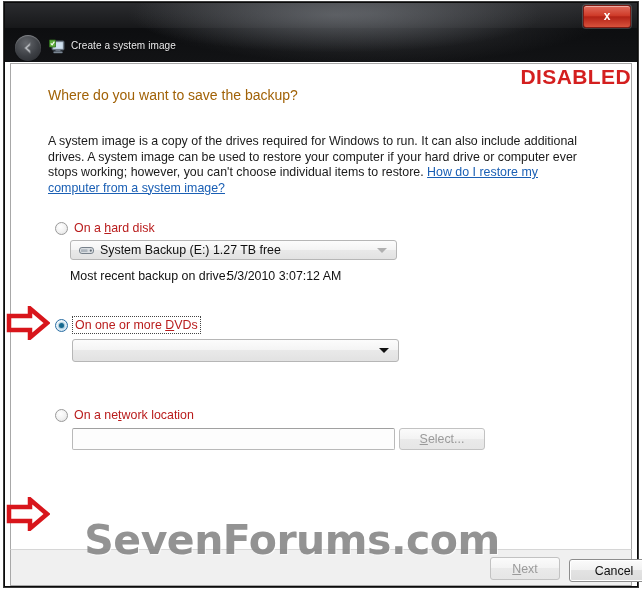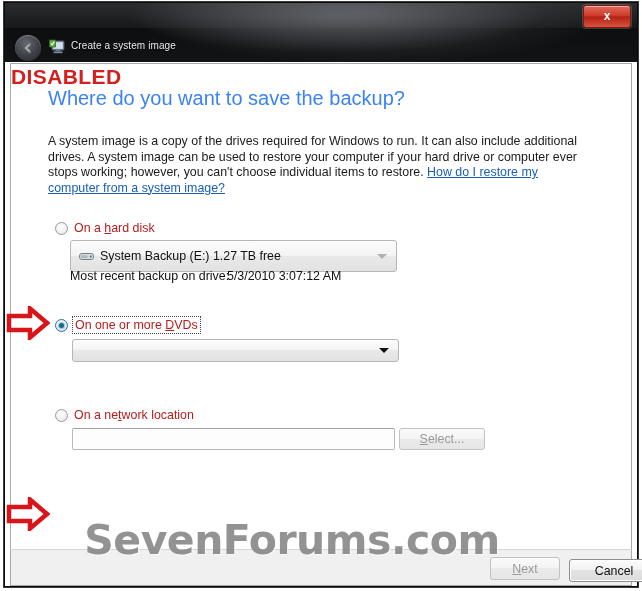--- a/index.html
+++ b/index.html
@@ -98,32 +98,32 @@
     border: 1px solid #a8a8a8;
     border-bottom: none;
     box-sizing: border-box;
     overflow: hidden;
   }
 
   #disabled-banner {
     position: absolute;
     left: 0; top: 1px;
     width: 100%;
-    text-align: left;
+    text-align: right;
     color: #d41f1f;
     font-weight: bold;
     font-size: 21px;
     letter-spacing: 0.4px;
   }
 
   #page-heading {
     position: absolute;
     left: 37px; top: 23px;
-    color: #3b82f6;
-    font-size: 20px;
+    color: #a16207;
+    font-size: 14px;
     white-space: nowrap;
     text-align: center;
   }
 
   #intro-paragraph {
     position: absolute;
     left: 37px; top: 70px;
     width: 540px;
     font-size: 12.4px;
     line-height: 15.5px;
@@ -312,21 +312,21 @@
 
       <div id="intro-paragraph">
         <span>A system image is a copy of the drives required for Windows to run. It can also include additional drives. A system image can be used to restore your computer if your hard drive or computer ever stops working; however, you can't choose individual items to restore. </span><a href="#">How do I restore my computer from a system image?</a>
       </div>
 
       <div class="option-row" style="left:44px; top:157px;">
         <span class="radio"></span>
         <span class="option-label"><span>On a </span><u>h</u><span>ard disk</span></span>
       </div>
 
-      <div class="combo" style="left:59px; top:176px; width:327px; height:32px;">
+      <div class="combo" style="left:59px; top:176px; width:327px; height:20px;">
         <svg class="drive-icon" width="15" height="11" viewBox="0 0 15 11">
           <rect x="0.5" y="2.5" width="14" height="6" rx="2.4" fill="#d9dde1" stroke="#76808a" stroke-width="1"></rect>
           <rect x="2" y="4.2" width="6.5" height="2.8" rx="0.6" fill="#aeb6be"></rect>
           <circle cx="11.8" cy="5.6" r="1.1" fill="#5f6a74"></circle>
         </svg>
         <span class="combo-text">System Backup (E:)  1.27 TB free</span>
         <span class="chevron dim"></span>
       </div>
 
       <div class="subnote" style="left:59px; top:205px;">Most recent backup on drive:</div>

